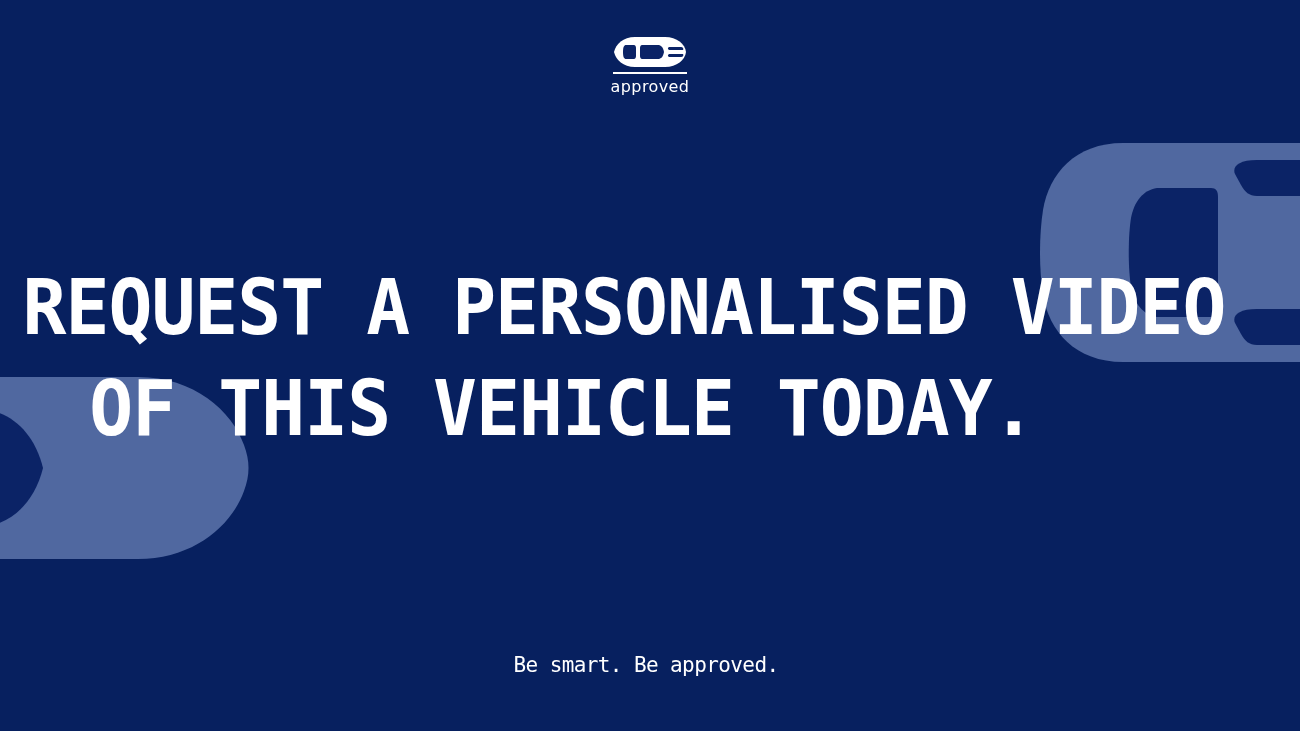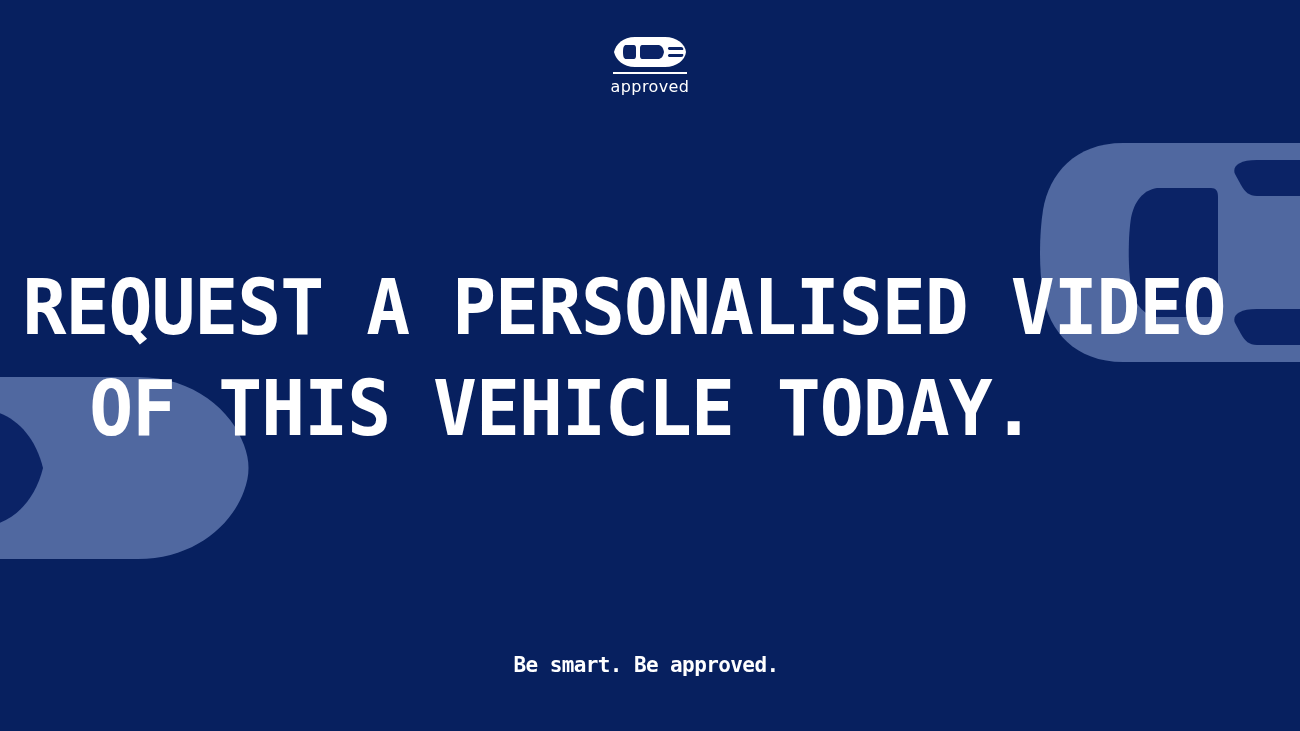--- a/index.html
+++ b/index.html
@@ -99,21 +99,21 @@
   
   #tagline {
     position: absolute;
     top: 655px;
     left: 0;
     width: 1292px;
     text-align: center;
     color: #ffffff;
     font-family: "DejaVu Sans Mono", "Liberation Mono", monospace;
     font-size: 21px;
-    font-weight: 700;
+    font-weight: 400;
     letter-spacing: -0.6px;
     line-height: 1;
   }
 </style>
 </head>
 <body>
 
 <div id="stage">
 
   <svg class="deco-car" id="deco-car-topright" viewBox="0 0 430 225" xmlns="http://www.w3.org/2000/svg">

